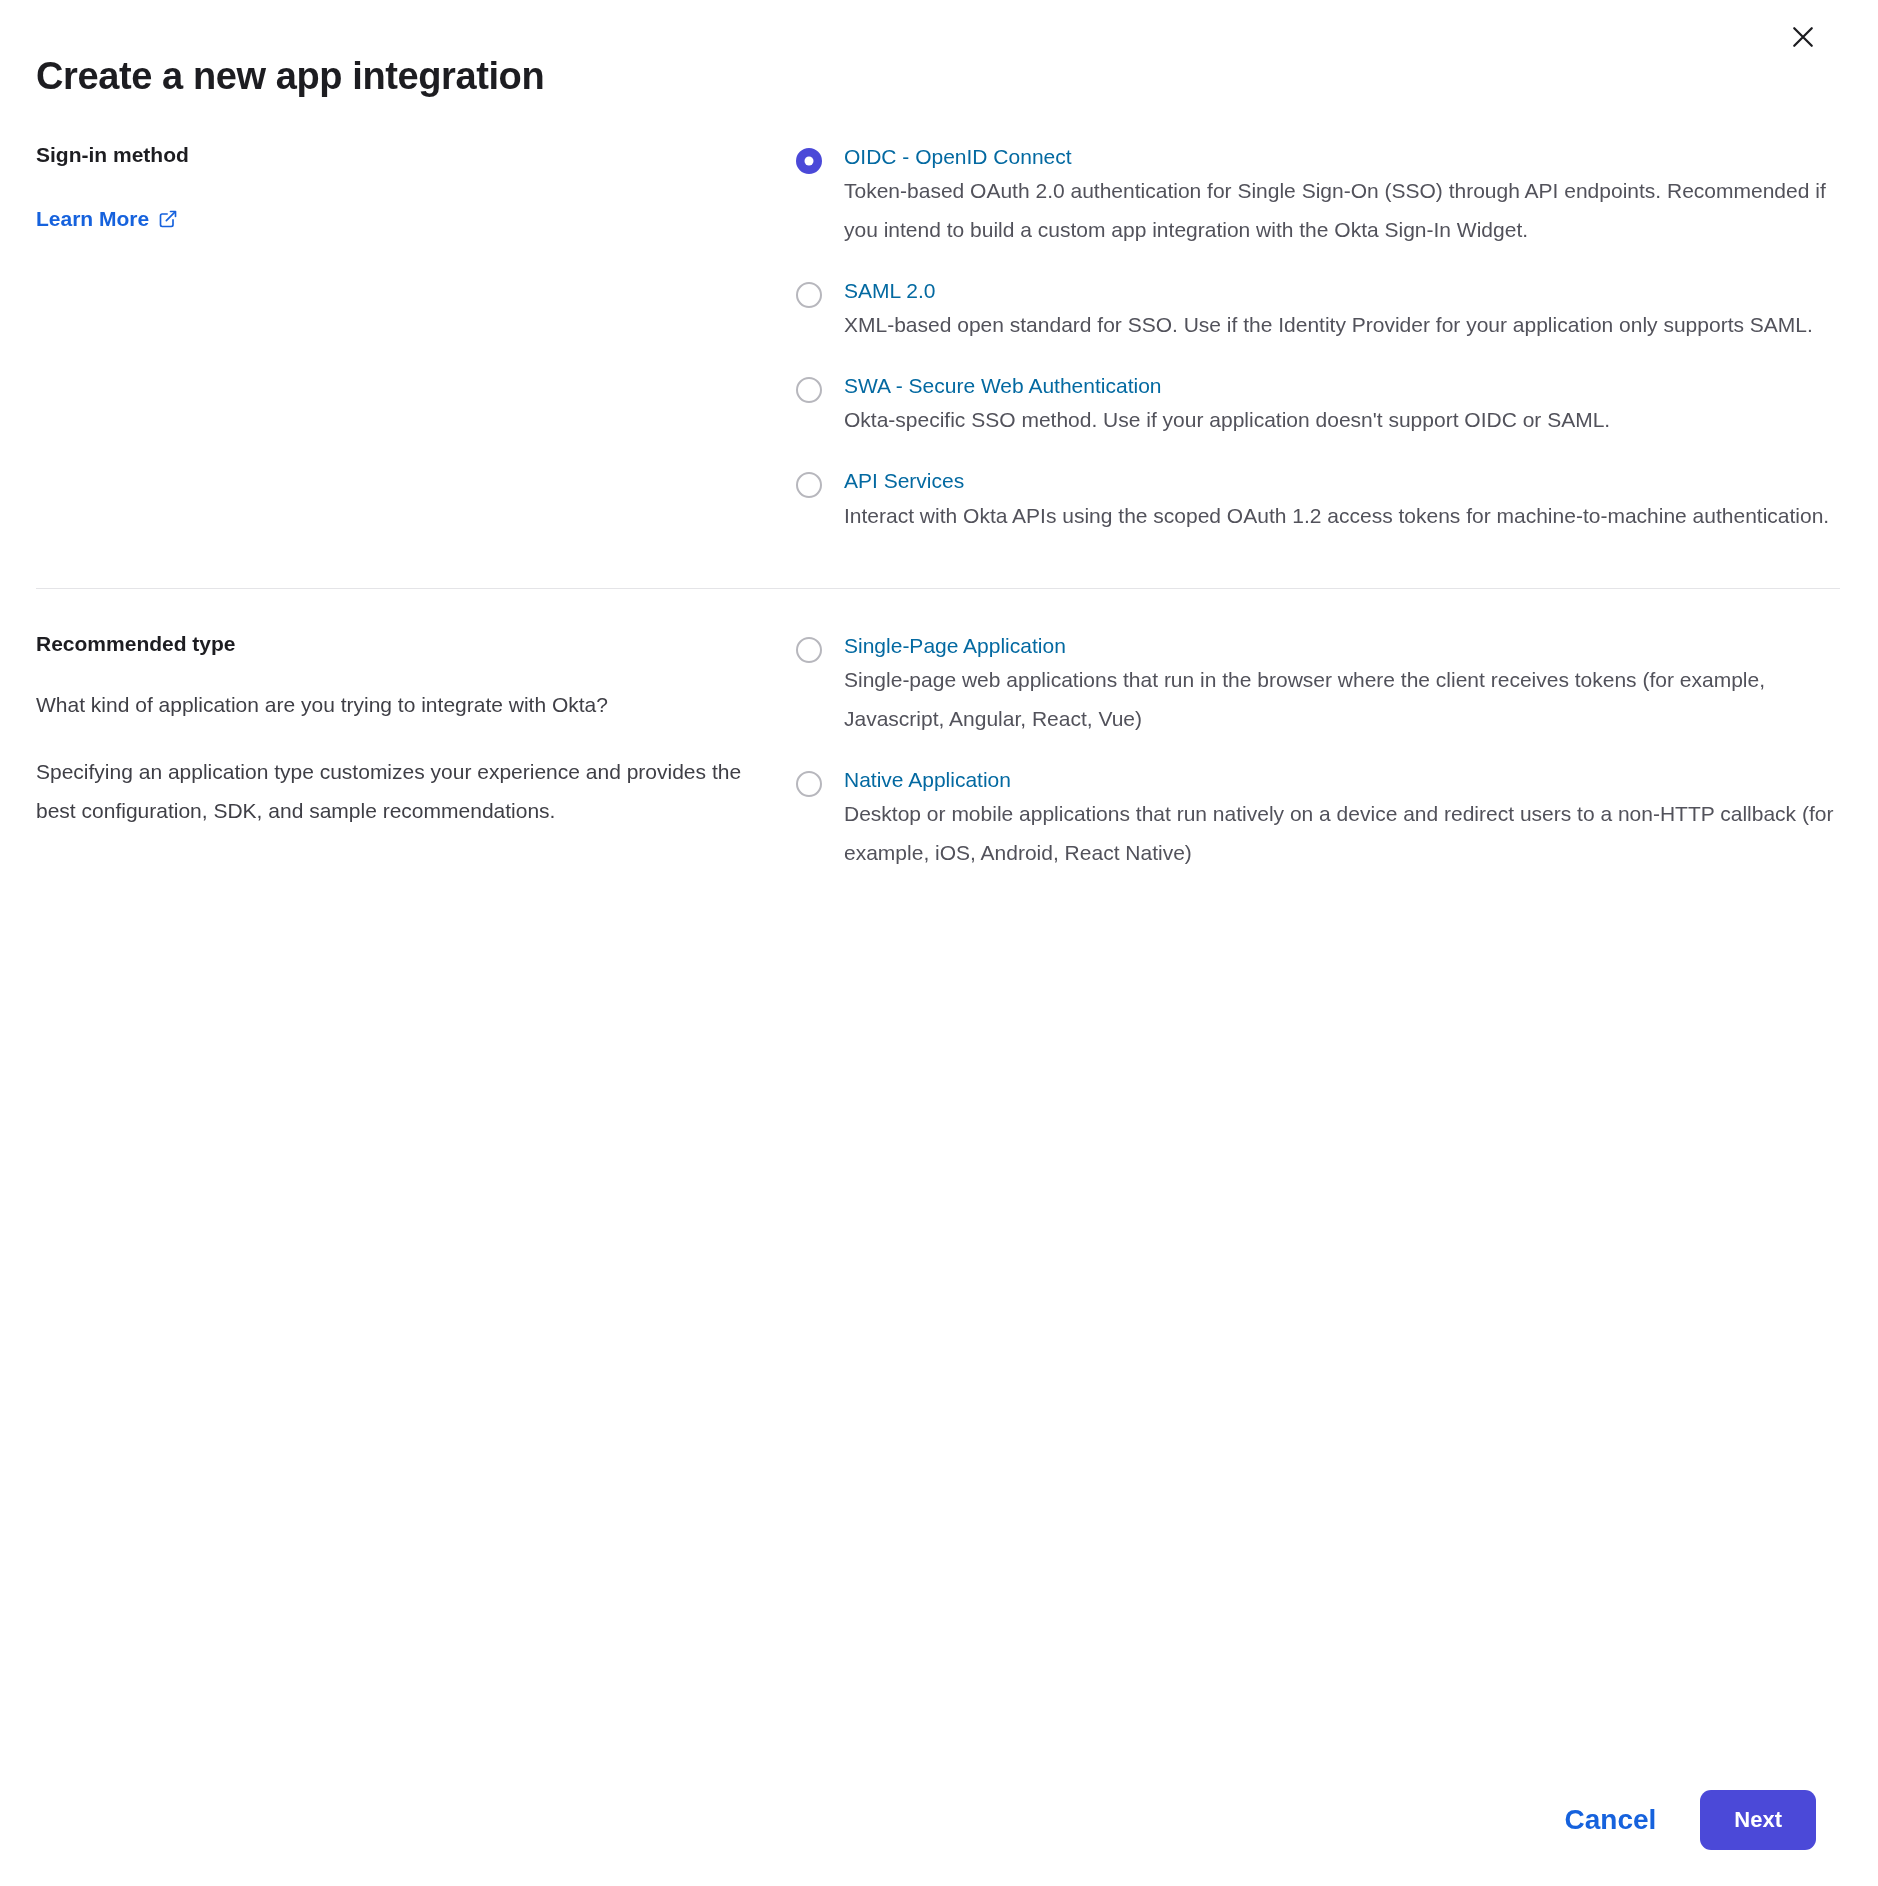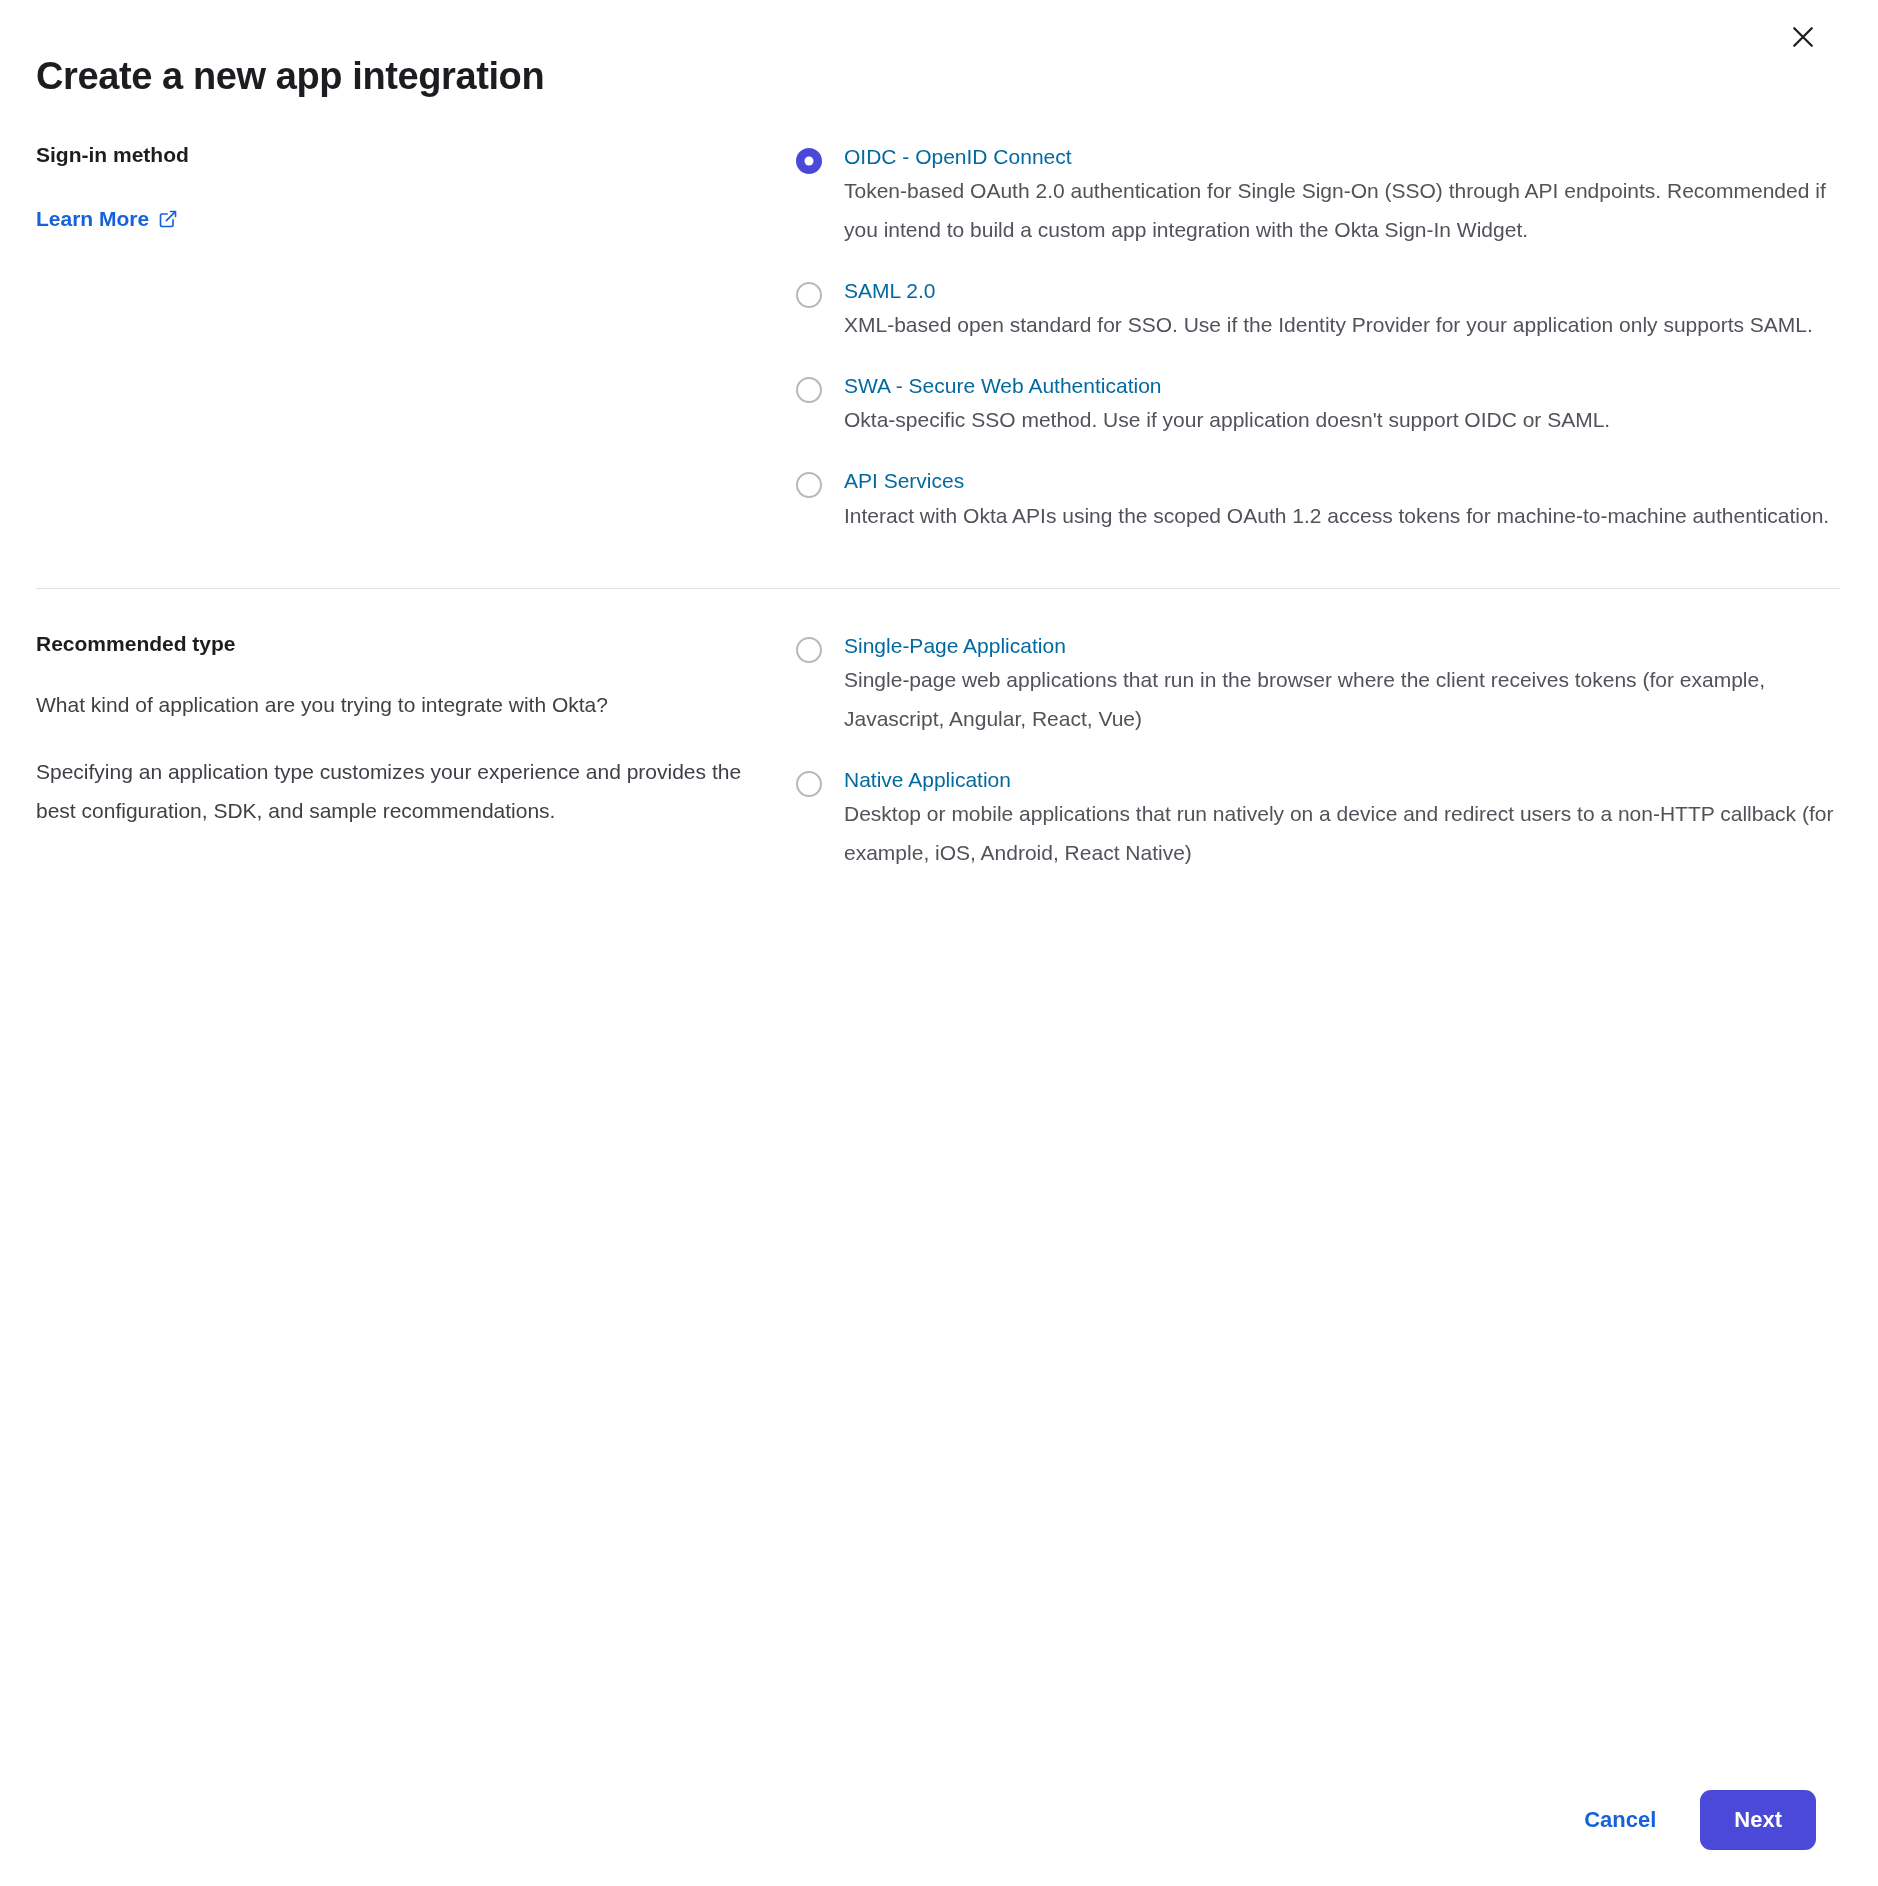--- a/index.html
+++ b/index.html
@@ -148,21 +148,21 @@
     bottom: 36px;
     display: flex;
     align-items: center;
     justify-content: flex-end;
     gap: 30px;
   }
   .btn-cancel {
     background: transparent;
     border: none;
     color: #1662dd;
-    font-size: 22px;
+    font-size: 28px;
     font-weight: 700;
     font-family: inherit;
     cursor: pointer;
     padding: 12px 14px;
   }
   .btn-next {
     background: #4b49d8;
     border: none;
     color: #ffffff;
     font-size: 22px;

